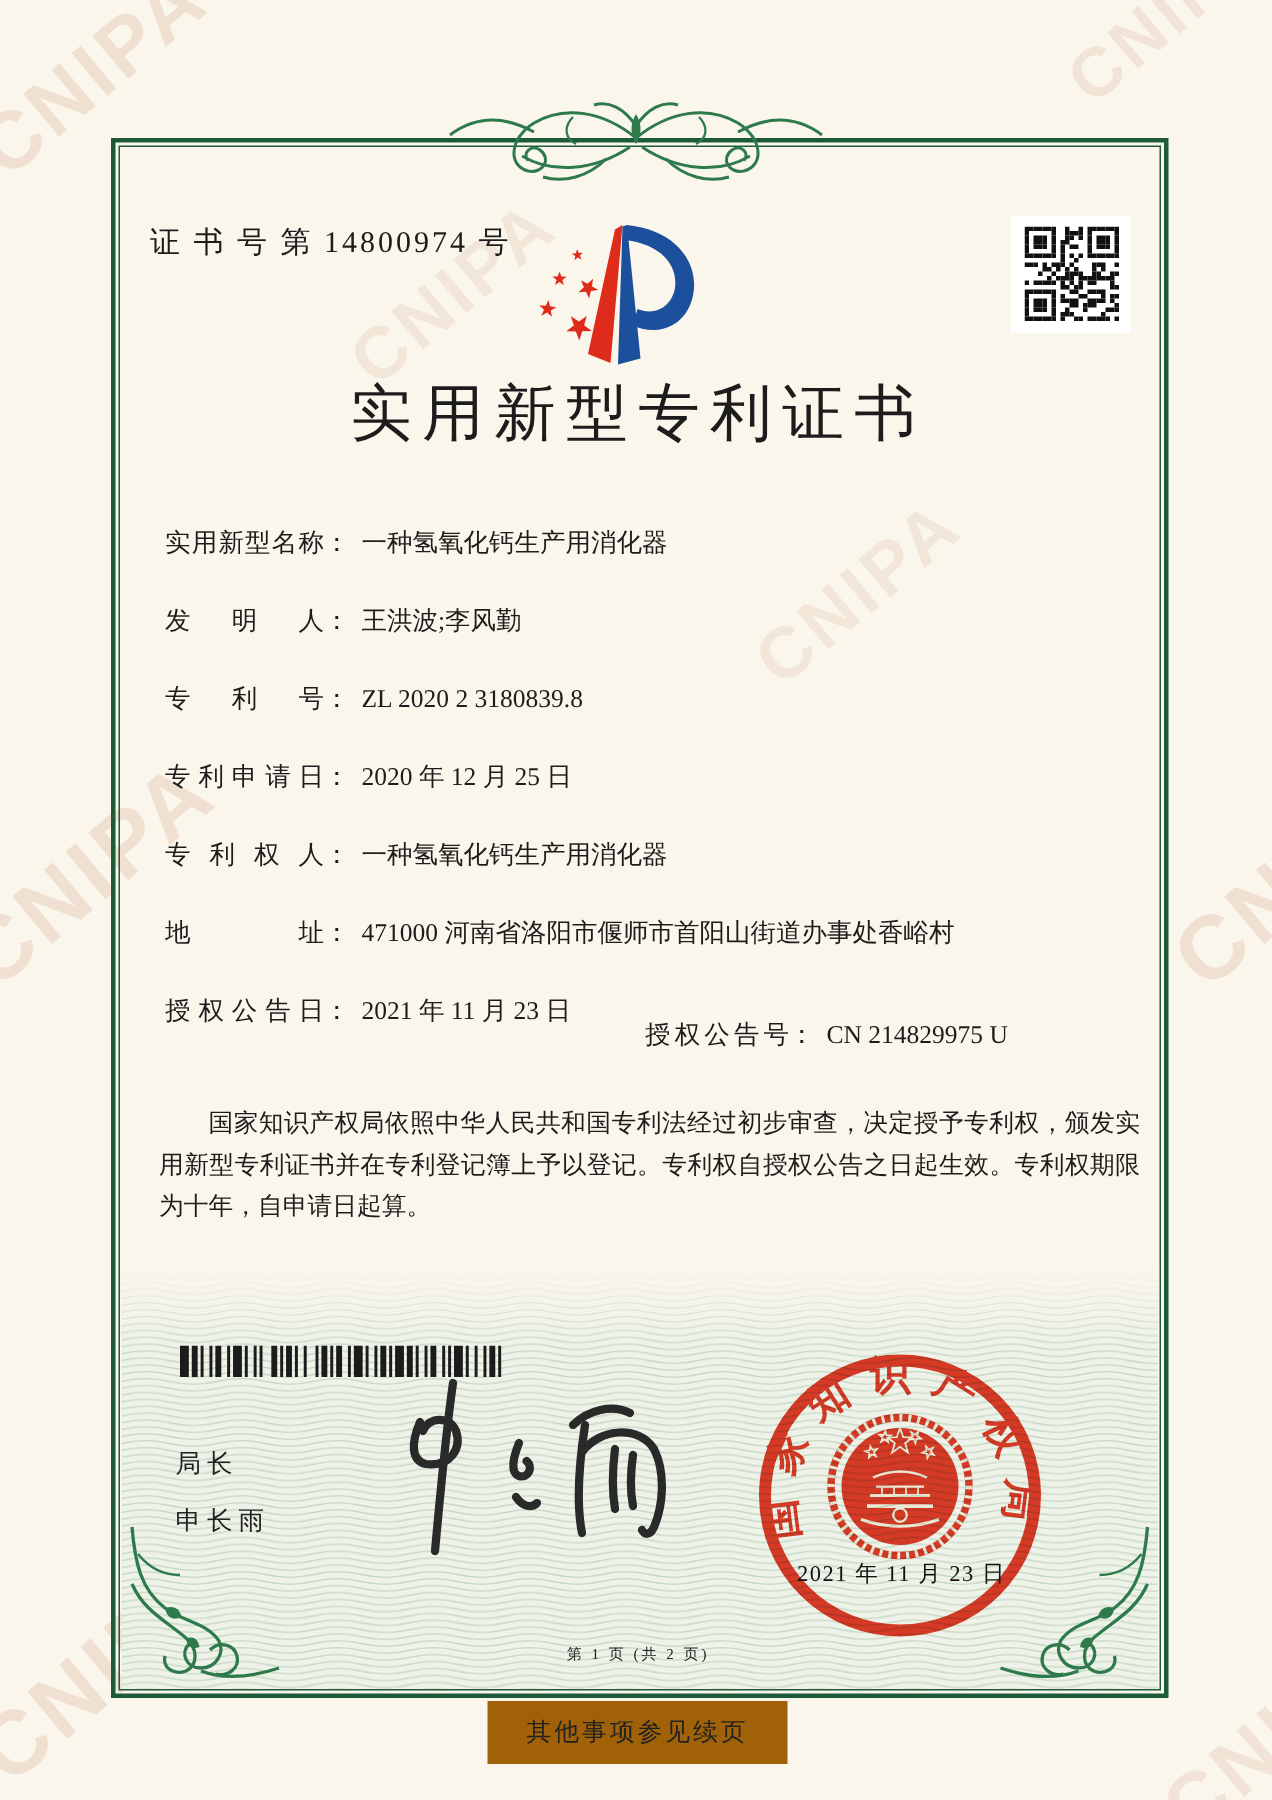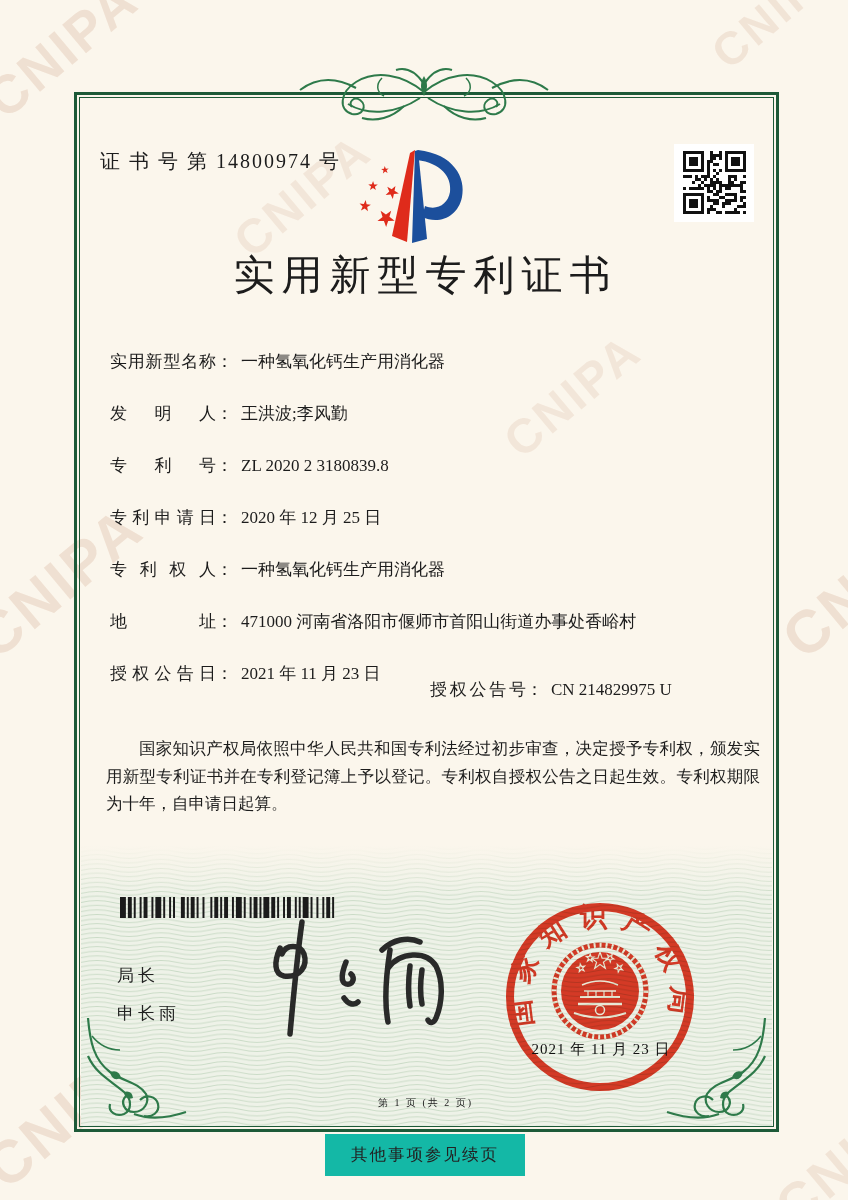--- a/index.html
+++ b/index.html
@@ -53,21 +53,21 @@
   .seal{position:absolute;left:504px;top:901px;z-index:4;mix-blend-mode:multiply;opacity:.96;}
   .seal-date{position:absolute;left:506px;top:1040px;width:190px;text-align:center;z-index:5;
              font-size:15px;letter-spacing:1px;color:#111;}
 
   .page-num{position:absolute;left:74px;width:703px;top:1096px;text-align:center;font-size:10px;
             letter-spacing:2px;z-index:3;color:#222;}
 
   .corner-orn{position:absolute;z-index:3;}
   .top-orn{position:absolute;left:292px;top:54px;z-index:3;}
 
-  .note-box{position:absolute;left:425px;top:1134px;transform:translateX(-50%);background:#14b8a6;
+  .note-box{position:absolute;left:425px;top:1134px;transform:translateX(-50%);background:#a16207;
             padding:10px 26px;font-size:16.5px;letter-spacing:2px;z-index:3;color:#222;}
 
   svg{display:block;}
 </style>
 </head>
 <body>
 
 <div class="page" style="--page-bg: #fbf6ec; --border-green: #1d5a38;">
 
   <span class="wm" style="left:-28px;top:18px;font-size:54px;">CNIPA</span>

